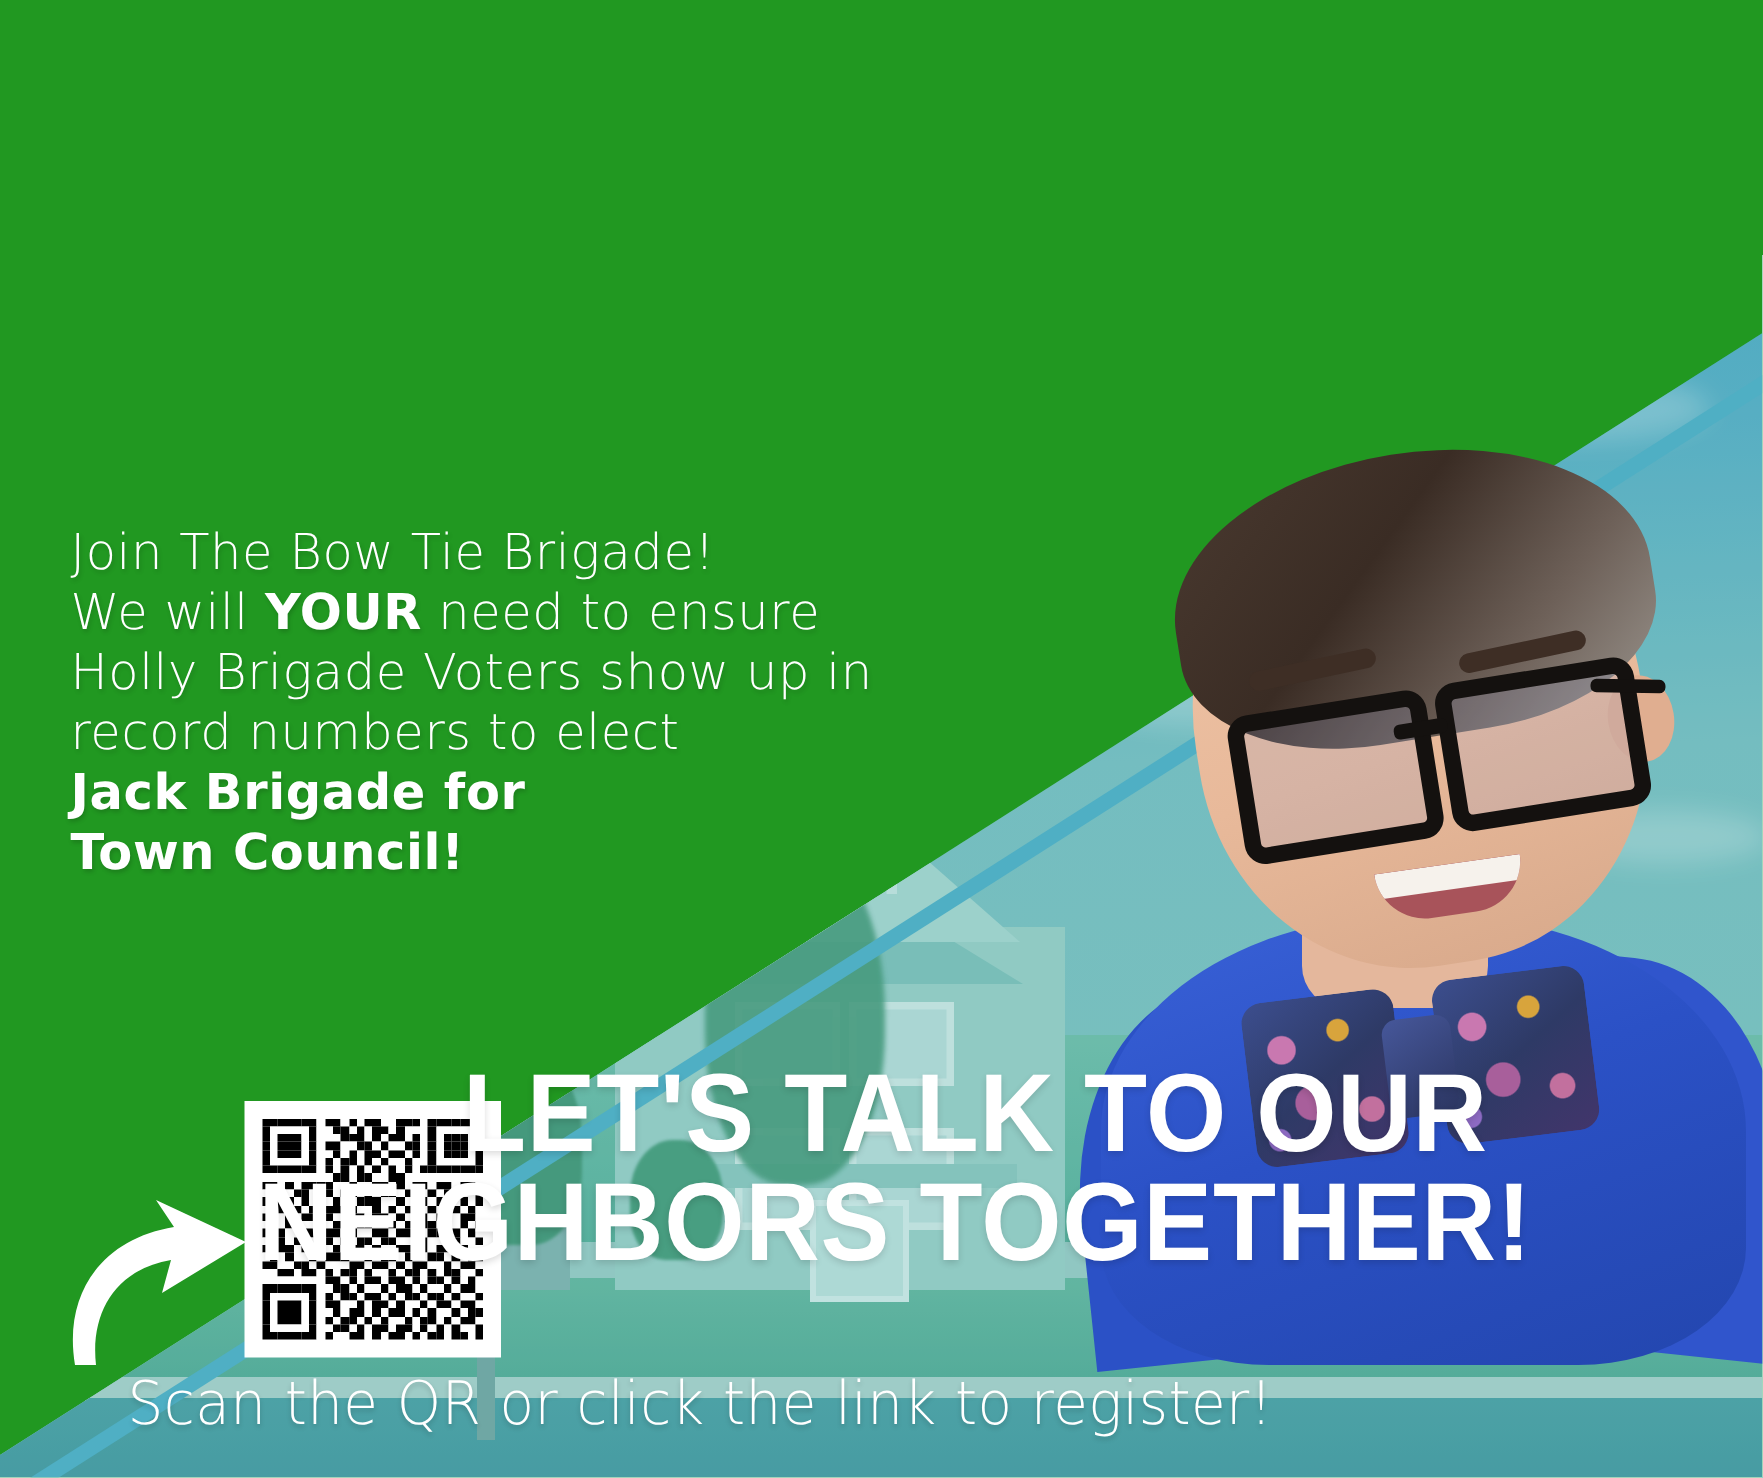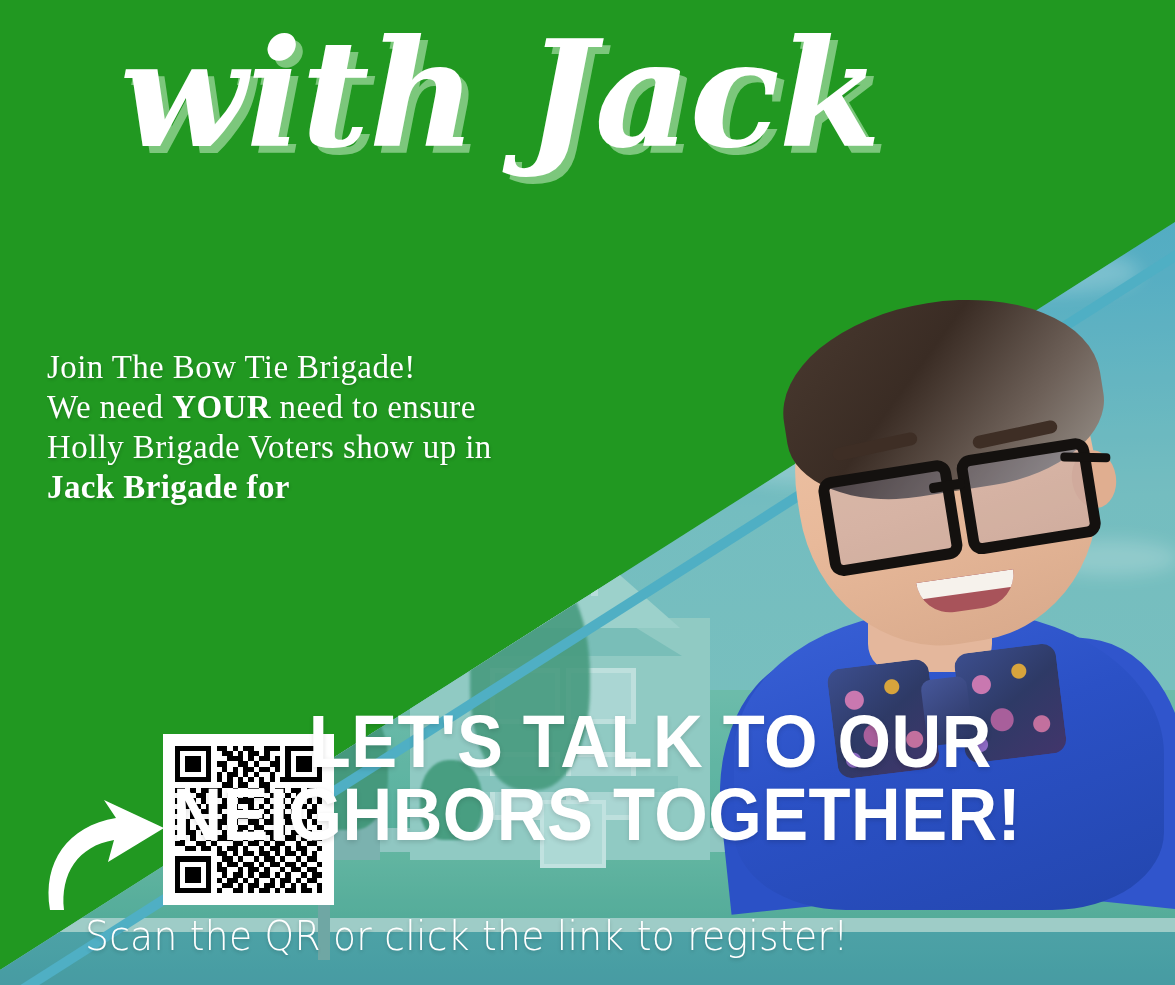--- a/index.html
+++ b/index.html
@@ -164,21 +164,21 @@
   
   .body-copy{
     position:absolute;left:47px;top:348px;width:660px;
     color:#FFFFFF;
     font-family:"DejaVu Sans",sans-serif;
     font-size:33px;line-height:1.21;
     font-weight:300;
     letter-spacing:.4px;
     text-shadow:1px 2px 3px rgba(0,0,0,.16);
   }
-  .body-copy .ln{display:block;white-space:nowrap;font-family:Liberation Serif, serif;}
+  .body-copy .ln{display:block;white-space:nowrap;}
   .body-copy .bold{font-weight:700;}
 
   
   .arrow{position:absolute;left:38px;top:788px;width:130px;height:124px;}
 
   
   .qr-wrap{
     position:absolute;left:163px;top:734px;
     width:171px;height:171px;background:#FFFFFF;
     display:flex;align-items:center;justify-content:center;
@@ -295,28 +295,29 @@
         <div class="pt-teeth"></div>
       </div>
     <div class="pt-bowtie">
       <div class="bt-wing bt-l"></div>
       <div class="bt-wing bt-r"></div>
       <div class="bt-knot"></div>
     </div>
   </div>
 
   <div class="title">
-    <span class="l2">with Jack</span>
   </div>
 
   <div class="body-copy">
     <span class="ln">Join The Bow Tie Brigade!</span>
-    <span class="ln"><span>We need </span><span class="bold">YOUR</span><span> need to ensure</span></span>
+    <span class="ln"><span>We will </span><span class="bold">YOUR</span><span> need to ensure</span></span>
     <span class="ln">Holly Brigade Voters show up in</span>
+    <span class="ln">record numbers to elect</span>
     <span class="ln bold">Jack Brigade for</span>
+    <span class="ln bold">Town Council!</span>
   </div>
 
   <div class="arrow">
     <svg viewBox="0 0 130 124" width="130" height="124">
       <path d="M12 122 C4 74 30 38 78 30 L78 30 L66 12 L126 40 L70 74 L76 52 C40 58 22 86 26 122 Z" fill="#FFFFFF"></path>
     </svg>
   </div>
 
   <div class="qr-wrap">
     <div class="qr" id="qr" style="grid-template-columns: repeat(28, 1fr); grid-template-rows: repeat(28, 1fr);">

